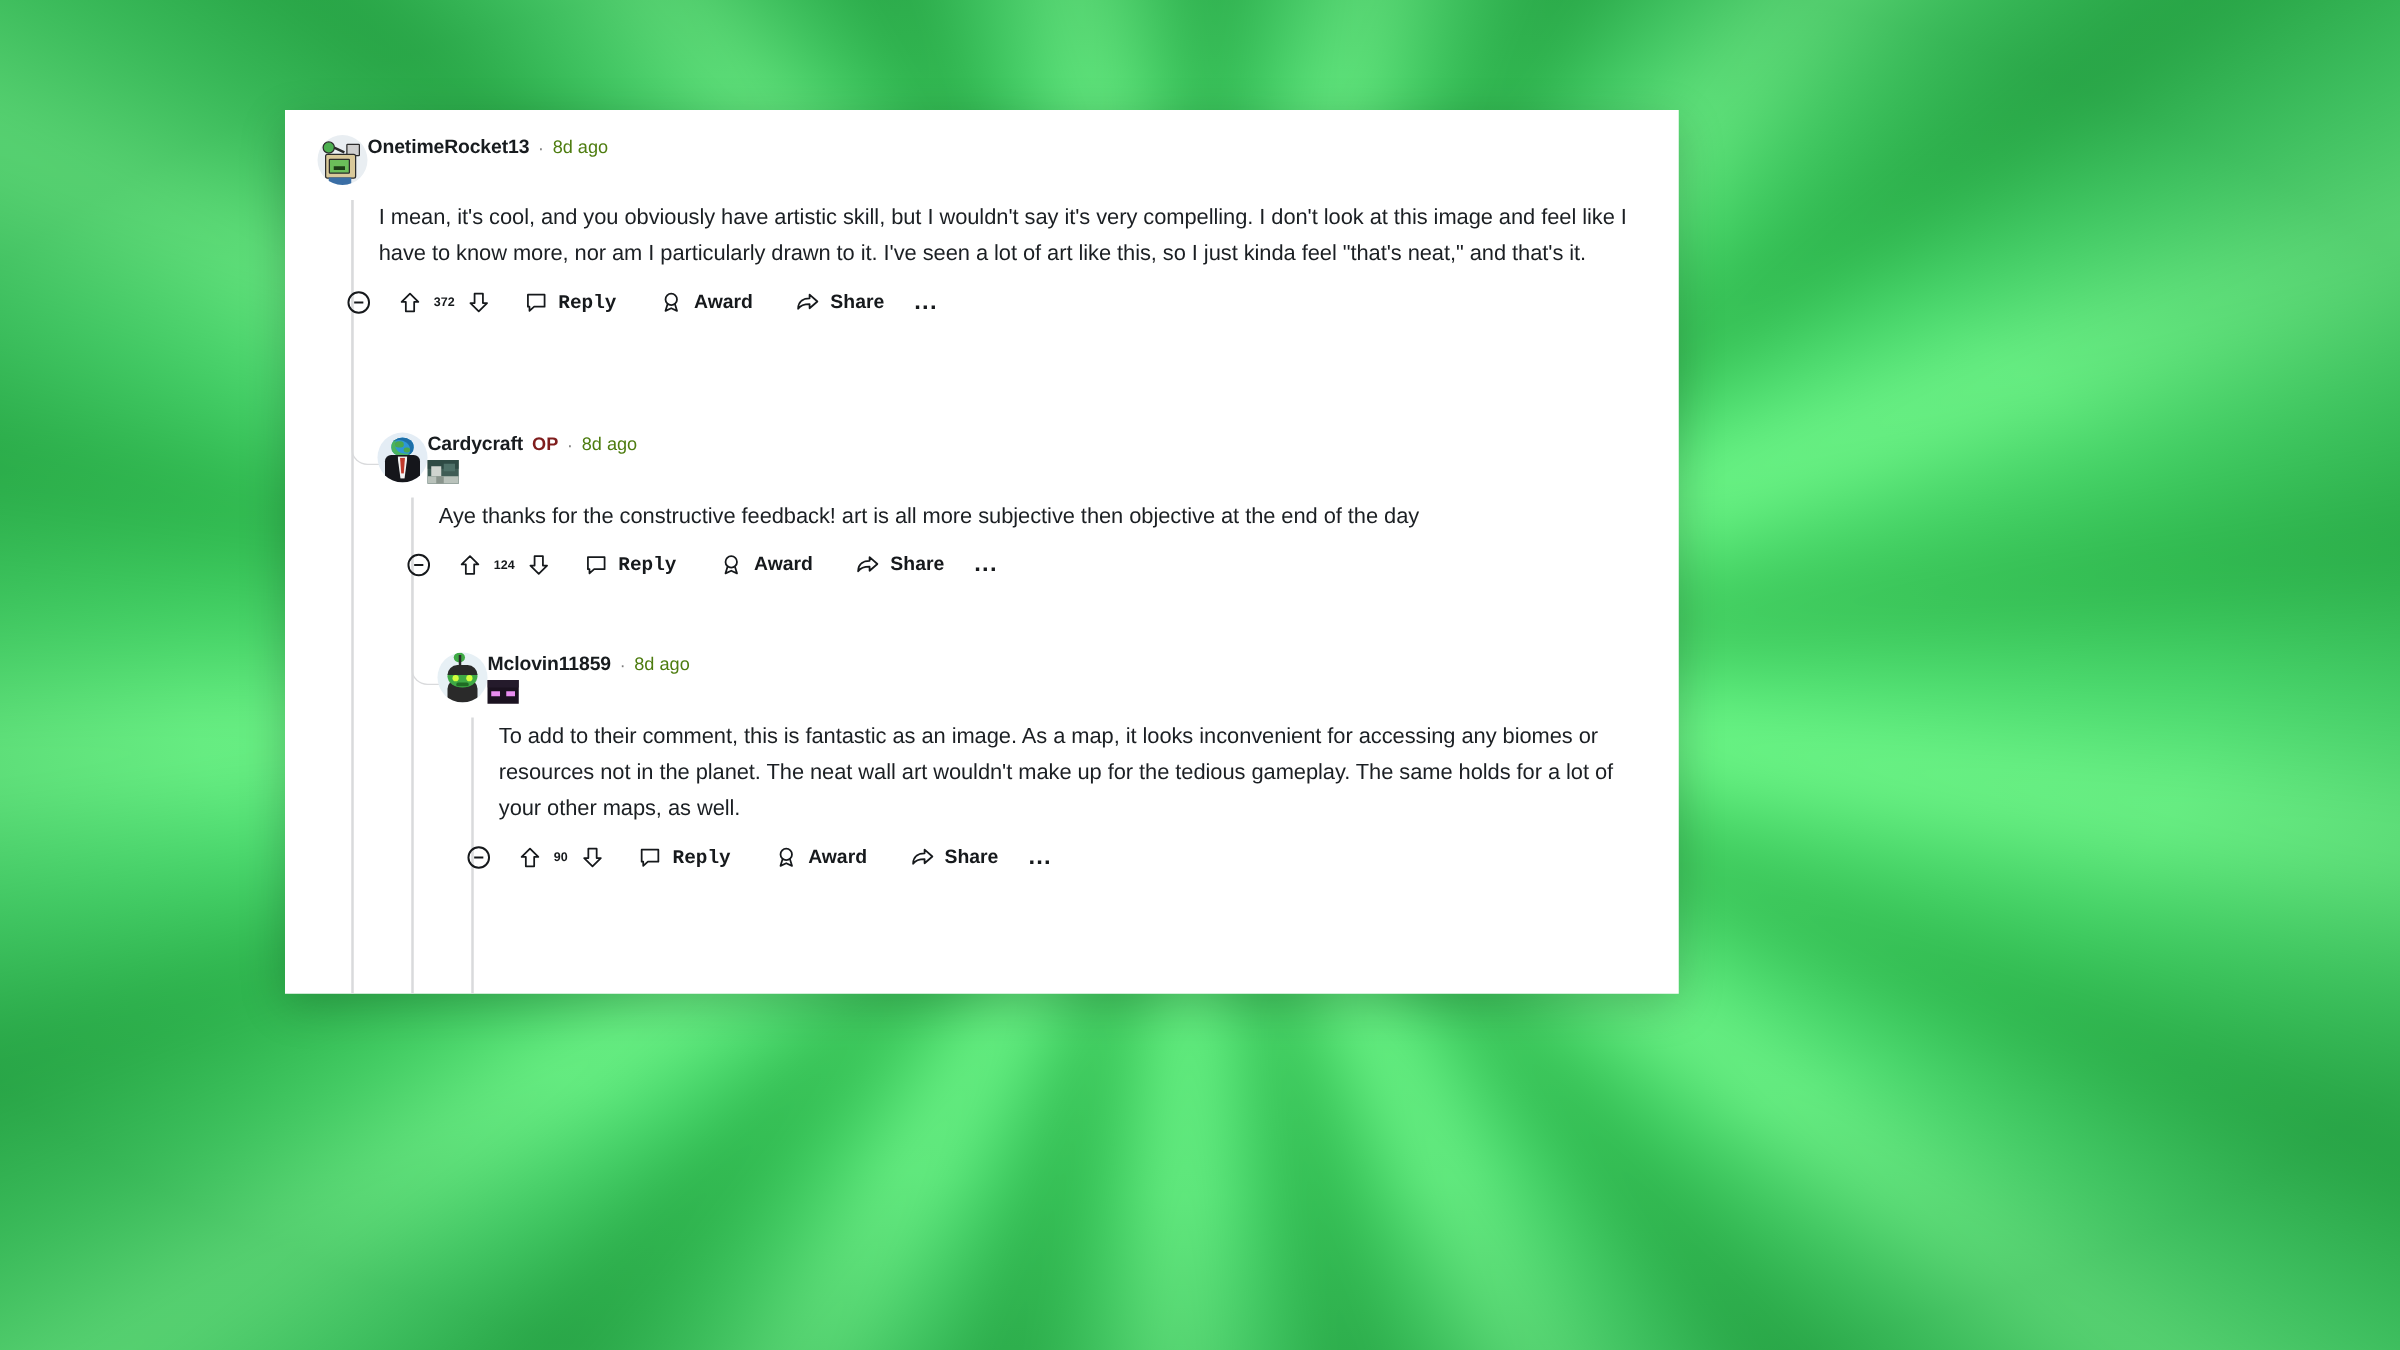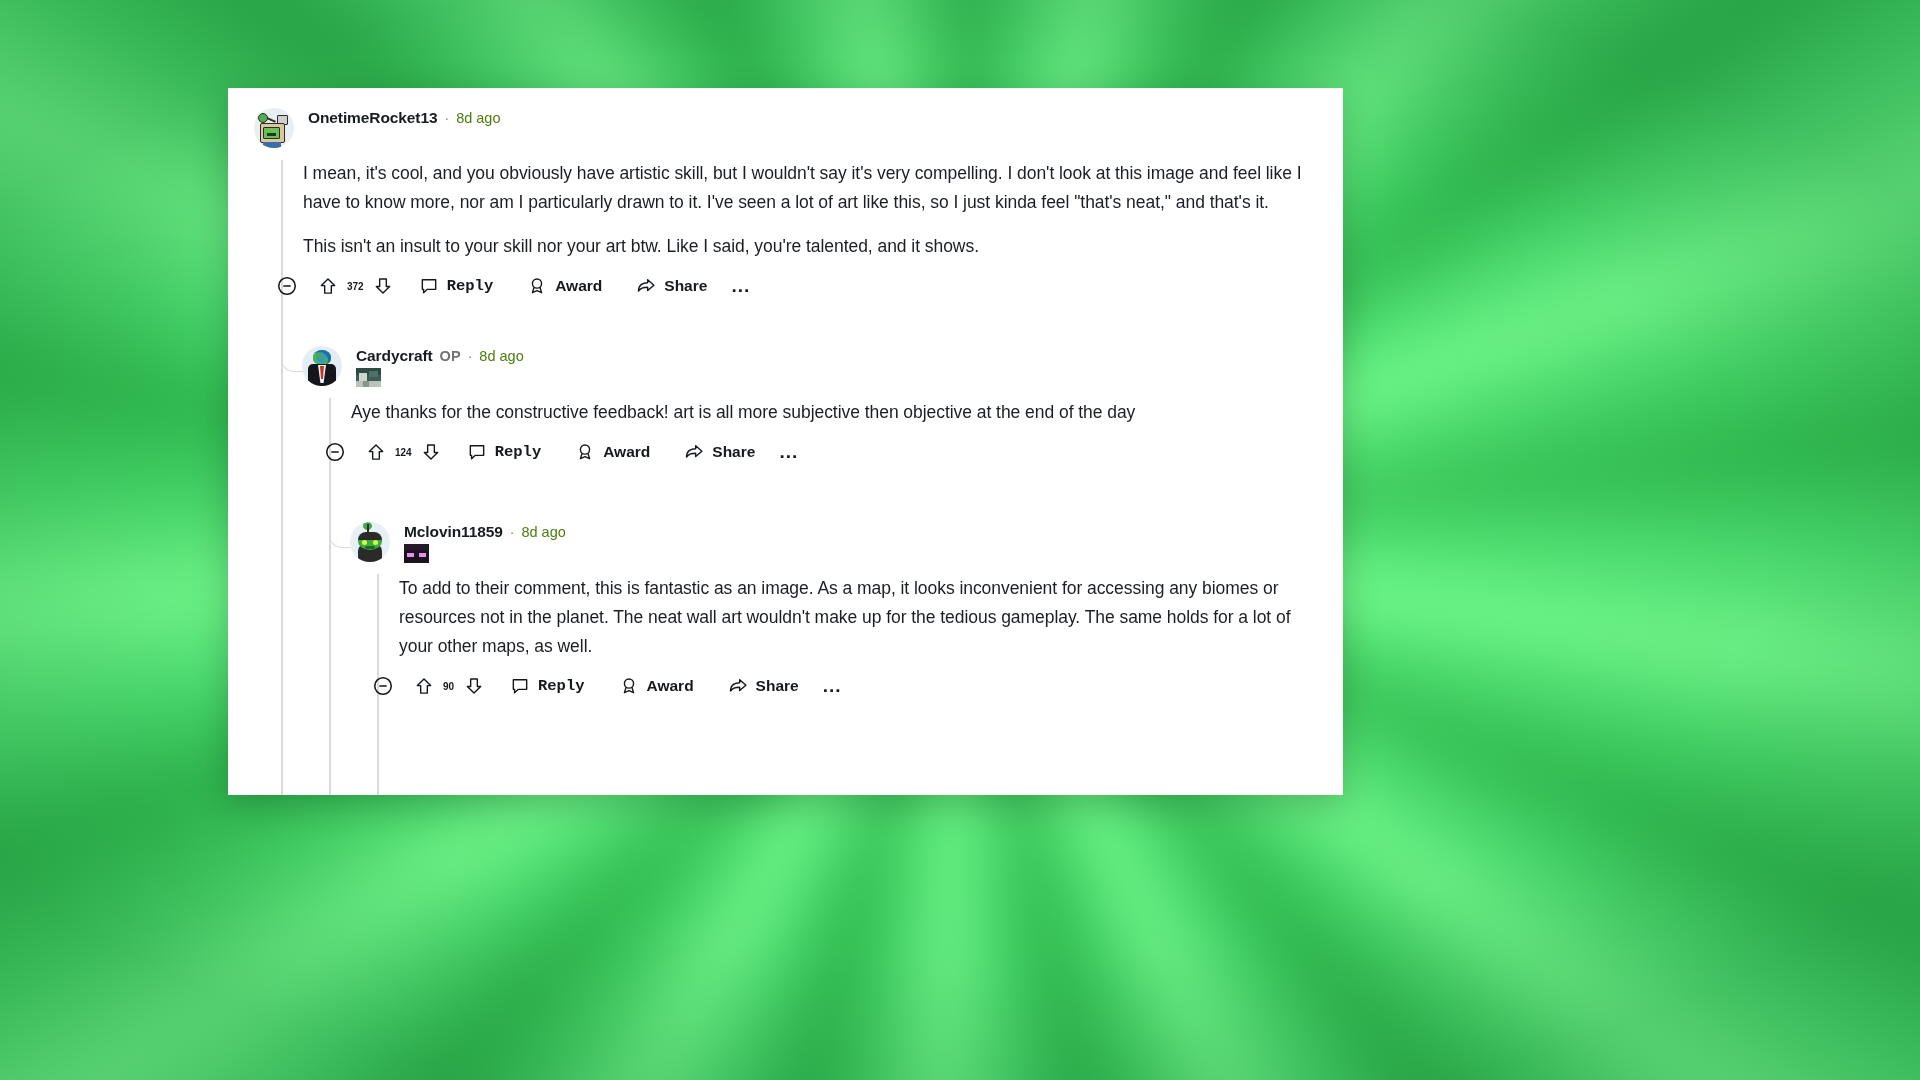--- a/index.html
+++ b/index.html
@@ -181,21 +181,21 @@
 
   .uname {
     font-size: 15.5px;
     font-weight: bold;
     color: #181c1f;
     letter-spacing: -0.1px;
   }
   .op-badge {
     font-size: 14.5px;
     font-weight: bold;
-    color: #737373;
+    color: #7f1d1d;
     letter-spacing: 0.1px;
     text-align: center;
   }
   .meta-dot { color: #7c7c7c; font-size: 14px; }
   .meta-time { color: #4d7c0f; font-size: 14.5px; }
 
   
   .flair {
     width: 25px; height: 19px;
     position: relative; overflow: hidden;
@@ -262,21 +262,21 @@
     border-left: 1.6px solid #d9dadc;
     border-bottom: 1.6px solid #d9dadc;
     border-bottom-left-radius: 13px;
   }
 
   
   #c1 { position: absolute; left: 26px;  top: 20px;  width: 1070px; }
   #c2 { position: absolute; left: 74px;  top: 258px; width: 1010px; }
   #c3 { position: absolute; left: 122px; top: 434px; width: 960px; }
 
-  .c-head-row { display:flex; align-items:flex-start; gap: 14px; }
+  .c-head-row { display:flex; align-items:flex-start; gap: 0; }
   .c-head-text { display:flex; flex-direction: column; gap: 3px; padding-top: 1px; }
   .c-name-row { display:flex; align-items:center; gap: 7px; }
 
   .c-content { margin-left: 49px; margin-top: 11px; }
   .c-actions-wrap { margin-left: 22px; margin-top: 14px; }
 </style>
 </head>
 <body>
 
 <div class="bg">
@@ -309,21 +309,20 @@
             <span class="uname">OnetimeRocket13</span>
             <span class="meta-dot">·</span>
             <span class="meta-time">8d ago</span>
           </div>
         </div>
       </div>
 
       <div class="c-content">
         <div class="cbody">
           <p>I mean, it's cool, and you obviously have artistic skill, but I wouldn't say it's very compelling. I don't look at this image and feel like I have to know more, nor am I particularly drawn to it. I've seen a lot of art like this, so I just kinda feel "that's neat," and that's it.</p>
-          <p>This isn't an insult to your skill nor your art btw. Like I said, you're talented, and it shows.</p>
         </div>
       </div>
 
       <div class="c-actions-wrap">
         <div class="actions">
           <span class="act collapse">
             <span class="ico">
               <svg width="22" height="22" viewBox="0 0 24 24" fill="none" stroke="#16191c" stroke-width="1.7">
                 <circle cx="12" cy="12" r="9"></circle>
                   <line x1="8" y1="12" x2="16" y2="12"></line>

